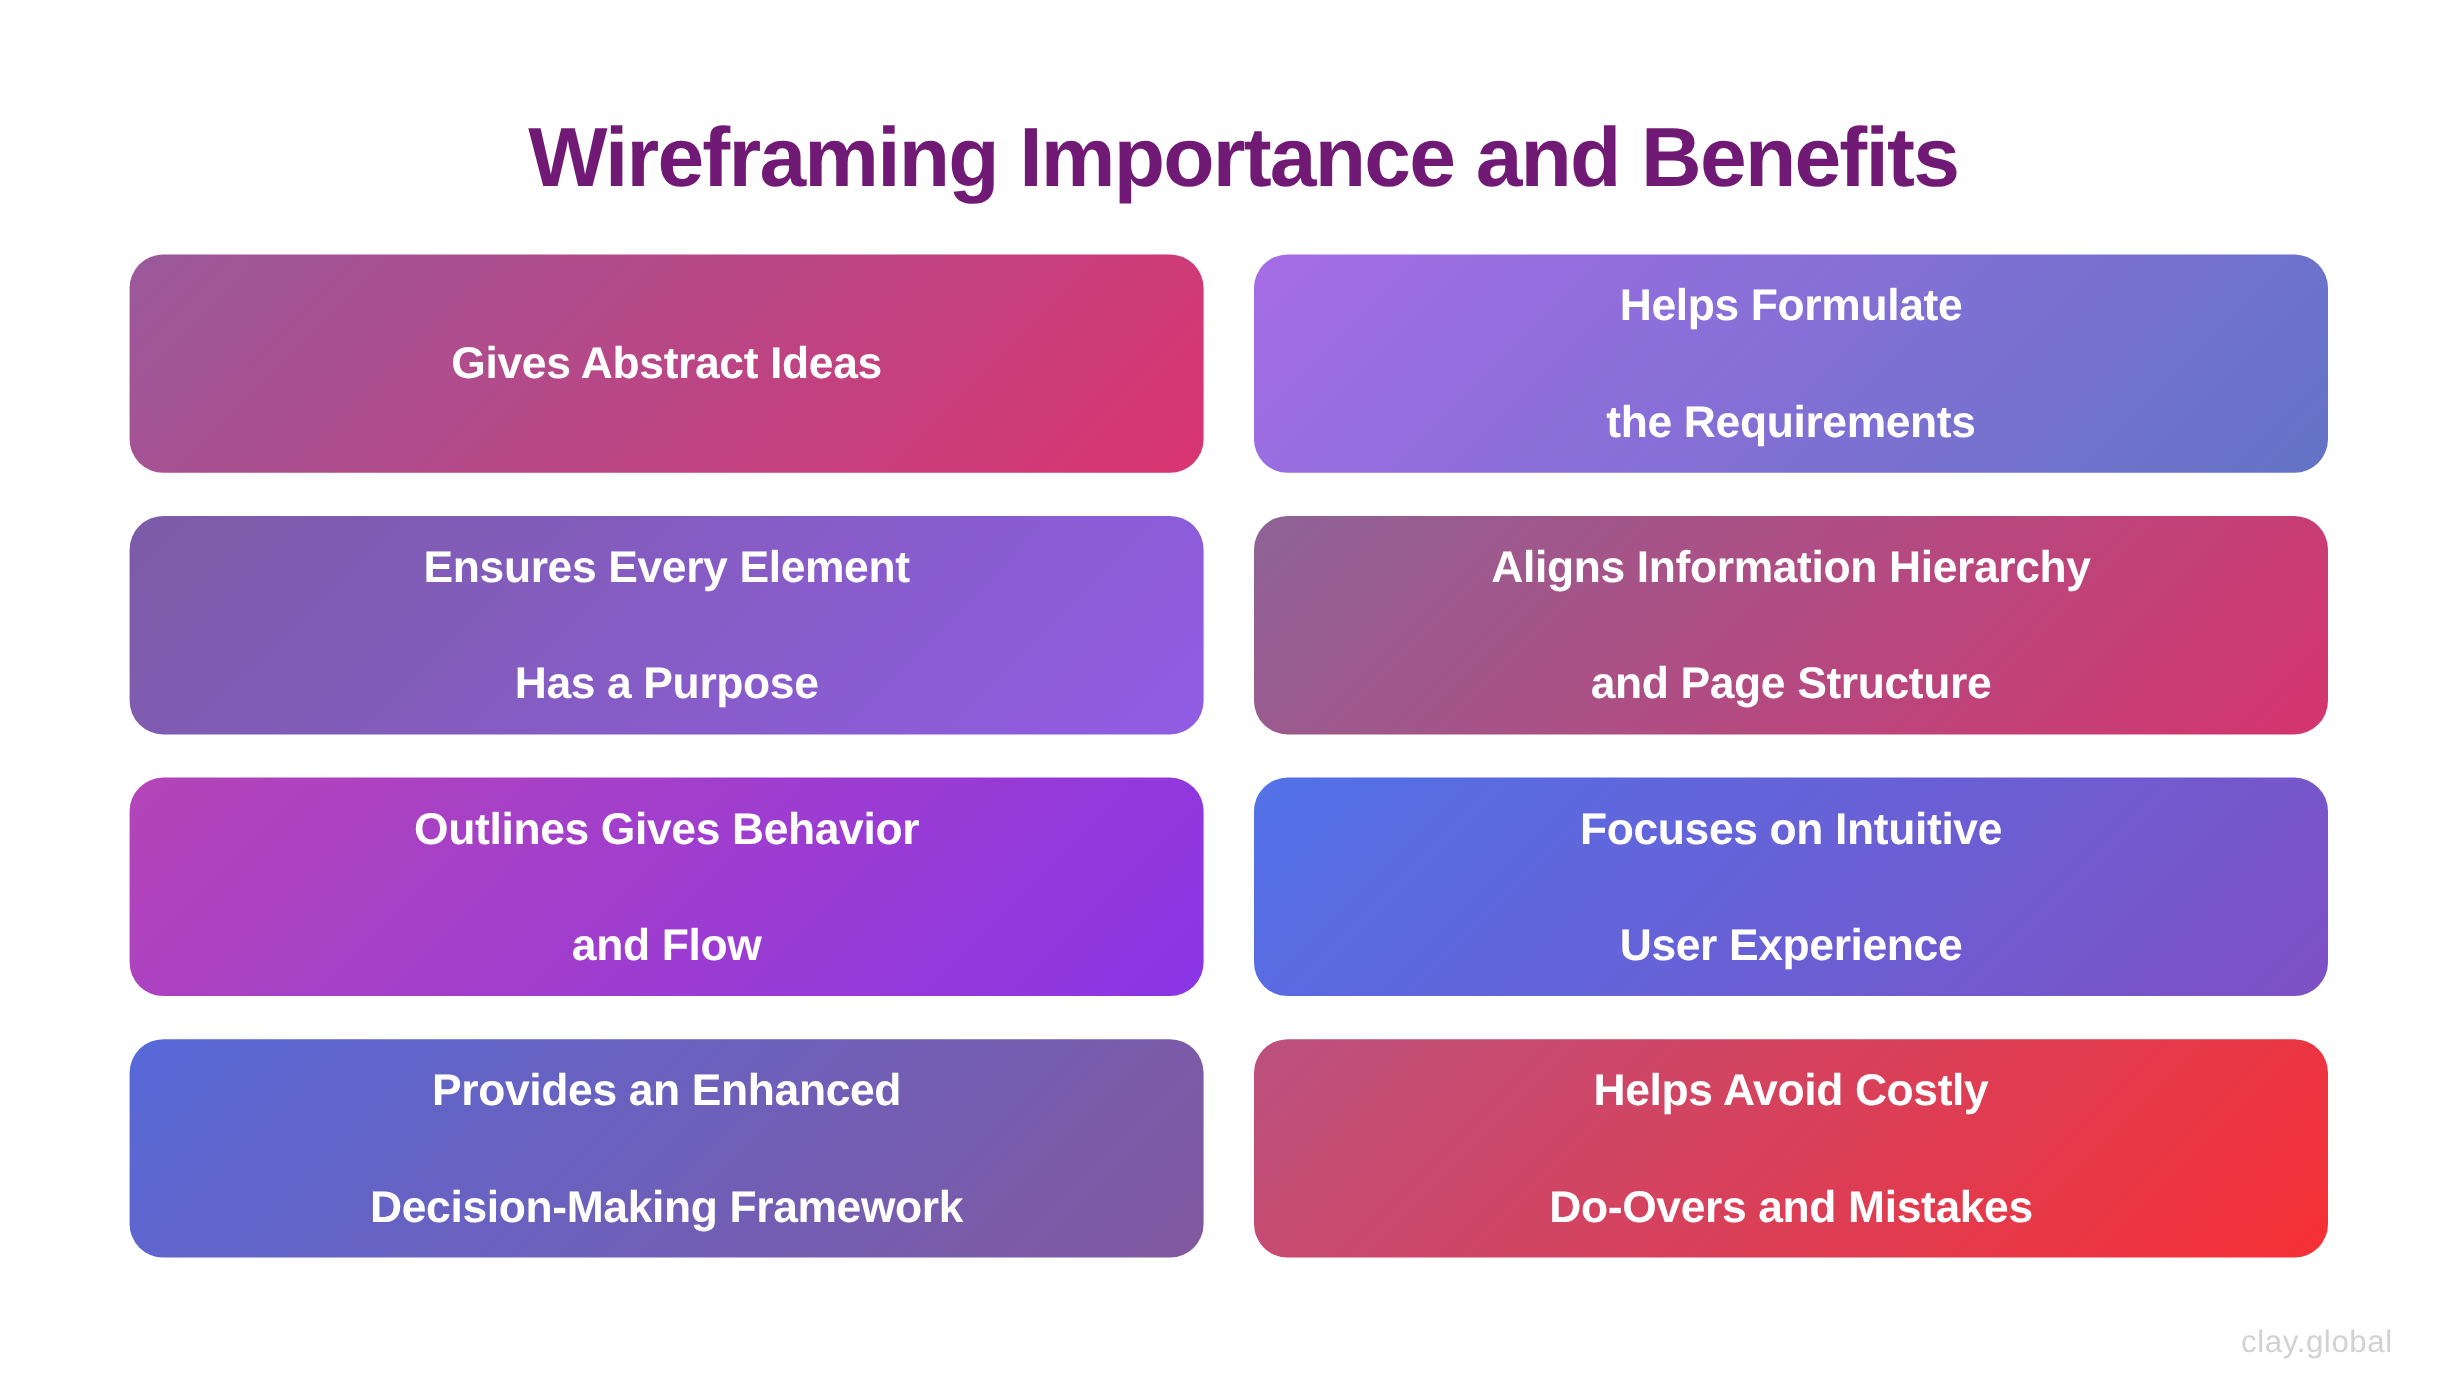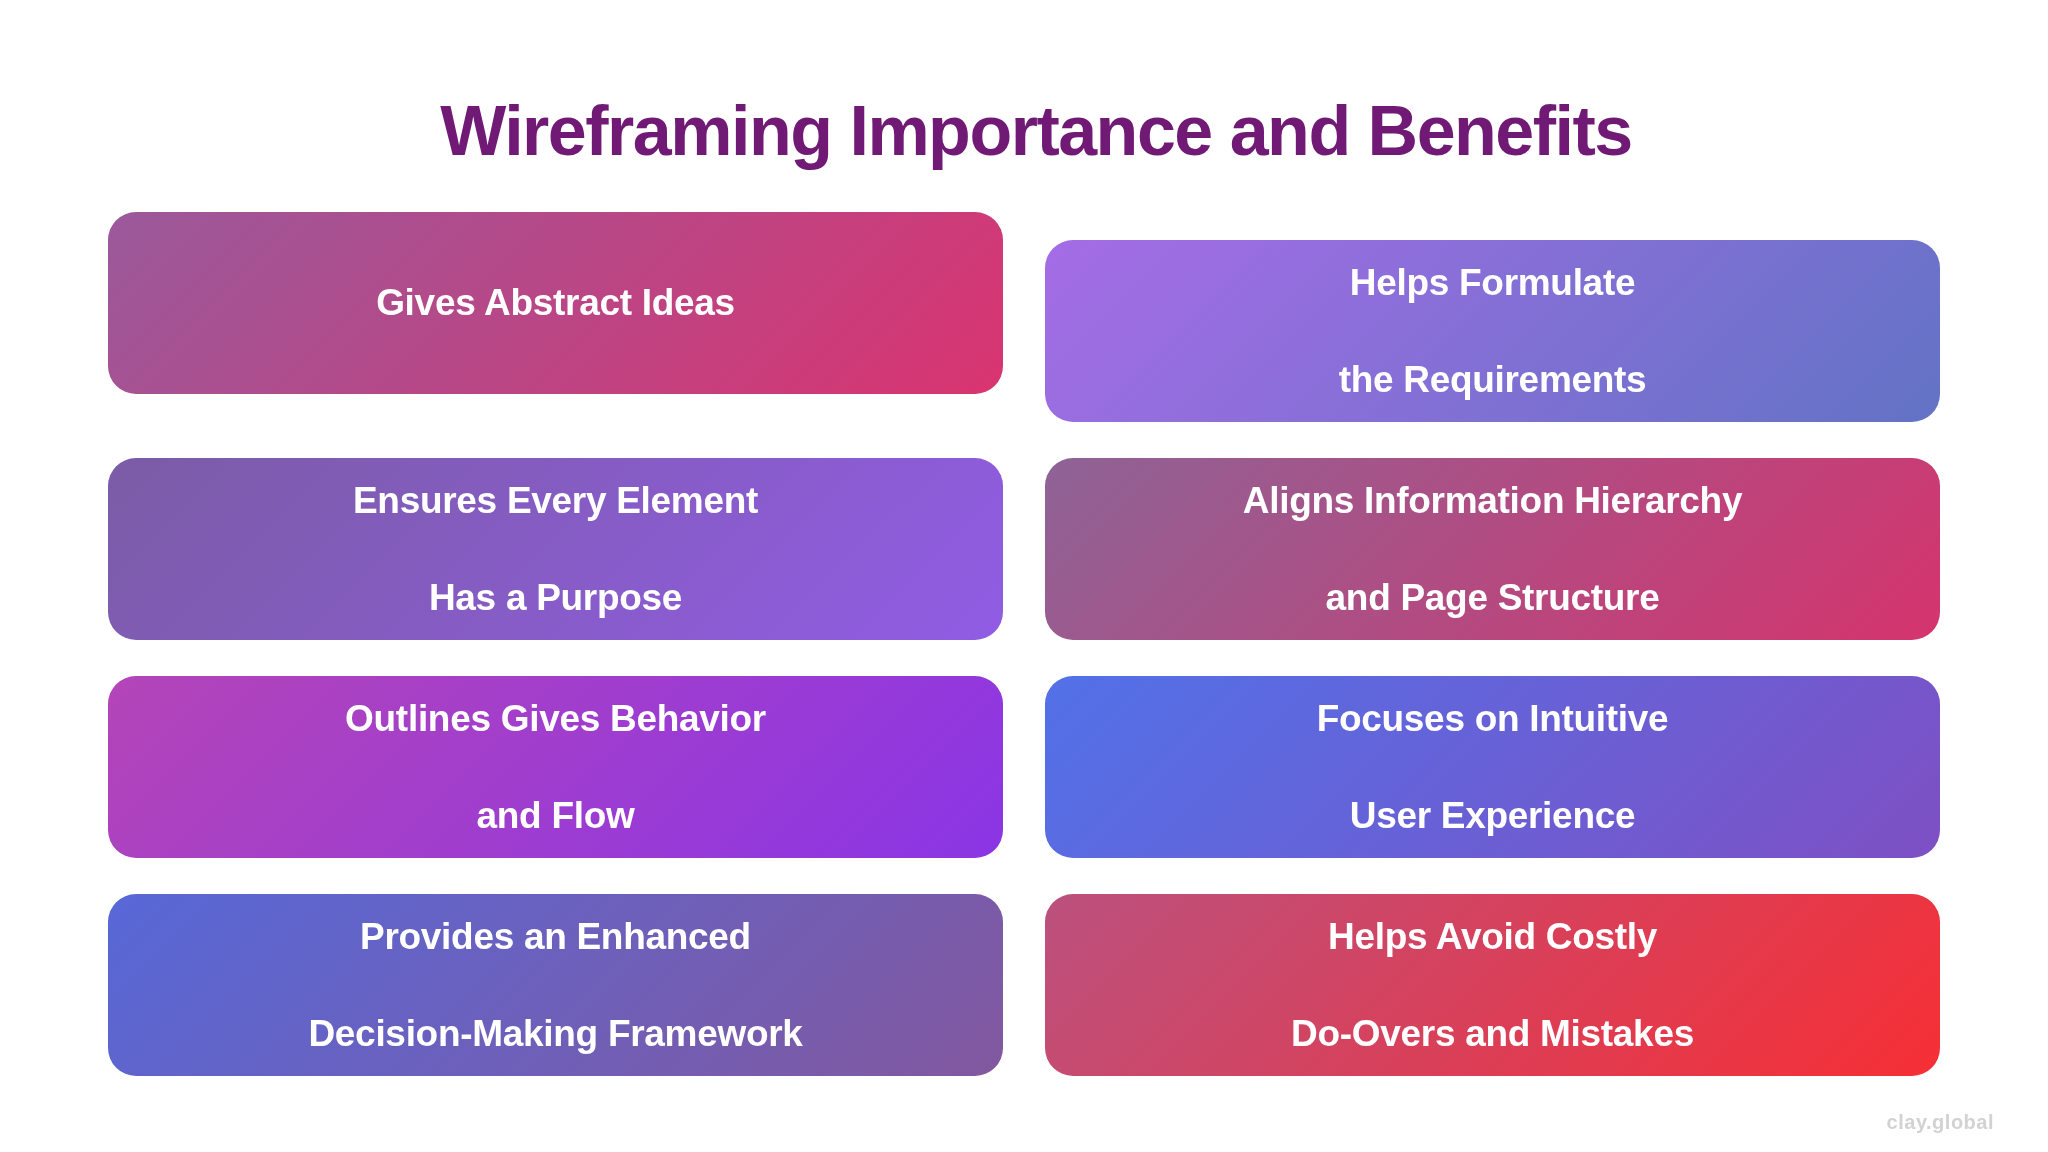--- a/index.html
+++ b/index.html
@@ -50,41 +50,41 @@
     font-size: 37px;
     font-weight: 700;
     line-height: 52px;
     letter-spacing: -0.3px;
     gap: 45px;
   }
   .watermark {
     position: absolute;
     right: 54px;
     bottom: 18px;
-    font-size: 20px;
-    font-weight: 700;
+    font-size: 26px;
+    font-weight: 400;
     color: #d2d2d2;
     letter-spacing: 0.5px;
     margin-top: 20px;
   }
 </style>
 </head>
 <body style="background: rgb(255, 255, 255);">
 
 <main>
 
   <h1 class="title" style="color: #701a75; margin-left: 12px;">Wireframing Importance and Benefits</h1>
 
   <section class="grid">
 
     <div class="card" style="background: linear-gradient(135deg, rgb(154, 89, 155), rgb(217, 52, 112)); color: rgb(255, 255, 255);">
       <span>Gives Abstract Ideas</span>
     </div>
 
-    <div class="card" style="background: linear-gradient(135deg, rgb(165, 108, 230), rgb(98, 115, 197)); color: rgb(255, 255, 255); margin-top: 28px;">
+    <div class="card" style="background: linear-gradient(135deg, rgb(165, 108, 230), rgb(98, 115, 197)); color: rgb(255, 255, 255);">
       <span>Helps Formulate</span>
       <span>the Requirements</span>
     </div>
 
     <div class="card" style="background: linear-gradient(135deg, rgb(123, 92, 166), rgb(145, 92, 228)); color: rgb(255, 255, 255);">
       <span>Ensures Every Element</span>
       <span>Has a Purpose</span>
     </div>
 
     <div class="card" style="background: linear-gradient(135deg, rgb(142, 99, 150), rgb(213, 52, 109)); color: rgb(255, 255, 255);">

